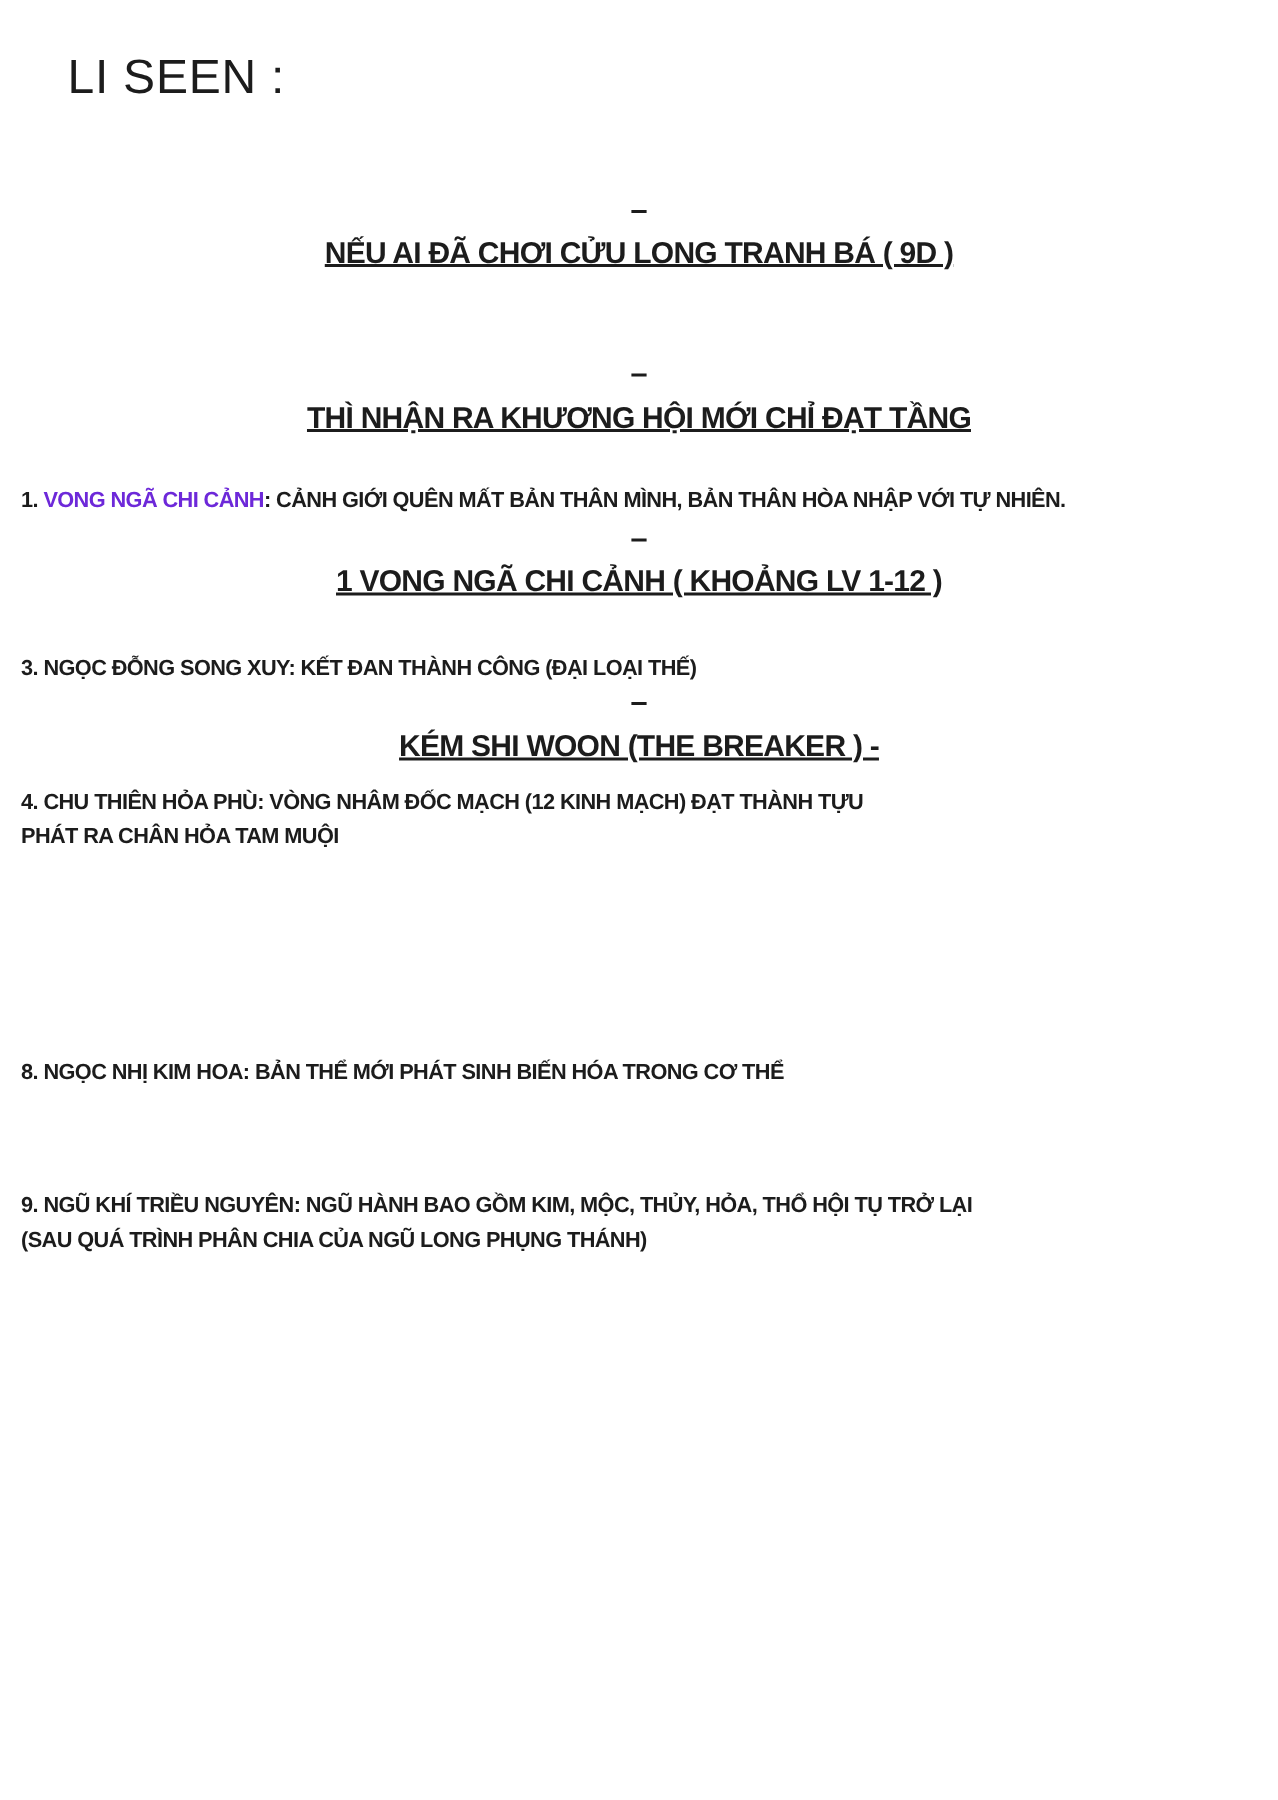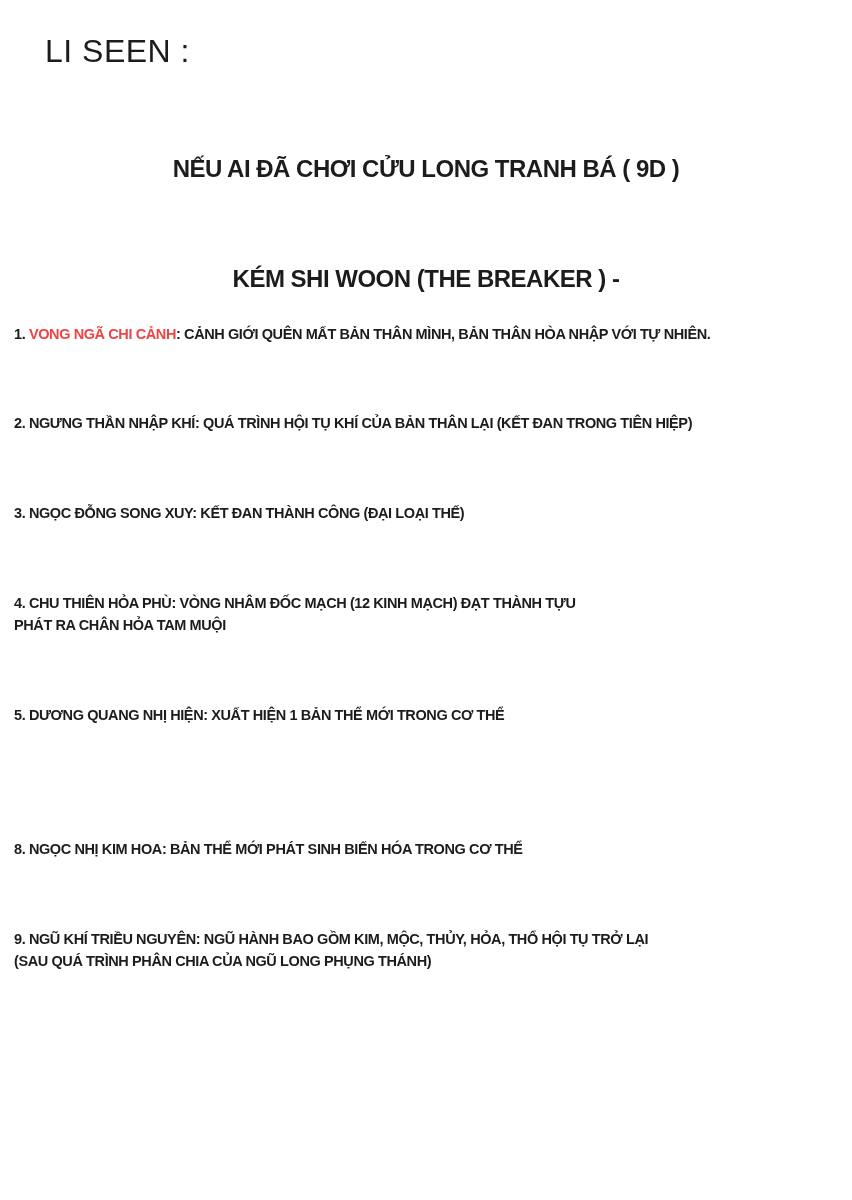--- a/index.html
+++ b/index.html
@@ -14,54 +14,55 @@
   }
   .title {
     position:absolute; left:45px; top:34px;
     font-size:32px; font-weight:400; line-height:34px;
     letter-spacing:0.5px;
     white-space:pre;
   }
   .intro {
     position:absolute; left:0; top:78px; width:852px;
     text-align:center;
-    font-size:24px; font-weight:700; line-height:36.5px;
+    font-size:20px; font-weight:700; line-height:36.5px;
     letter-spacing:-0.5px;
     white-space:pre;
+    text-decoration:underline;
   }
   .list {
     position:absolute; left:14px; top:278px; width:834px;
     font-size:14.5px; font-weight:700; line-height:22.4px;
     letter-spacing:-0.4px;
     white-space:pre;
   }
   .item { white-space:pre; }
   .num, .kw, .rest { white-space:pre; }
 </style>
 </head>
 <body>
 
 <div class="title">LI SEEN :</div>
 
 <div class="intro">
   <div>NẾU AI ĐÃ CHƠI CỬU LONG TRANH BÁ ( 9D )</div>
+  <div>THÌ NHẬN RA KHƯƠNG HỘI MỚI CHỈ ĐẠT TẦNG</div>
+  <div>1 VONG NGÃ CHI CẢNH ( KHOẢNG LV 1-12 )</div>
   <div>KÉM SHI WOON (THE BREAKER ) -</div>
 </div>
 
 <div class="list" id="stage-list">
-  <div class="item"><span class="num">1. </span><span class="kw" style="color: #ef4444;">VONG NGÃ CHI CẢNH</span><span class="rest">: CẢNH GIỚI QUÊN MẤT BẢN THÂN MÌNH, BẢN THÂN HÒA NHẬP VỚI TỰ NHIÊN.</span></div>
+  <div class="item"><span class="num">1. </span><span class="kw" style="color: #6d28d9;">VONG NGÃ CHI CẢNH</span><span class="rest">: CẢNH GIỚI QUÊN MẤT BẢN THÂN MÌNH, BẢN THÂN HÒA NHẬP VỚI TỰ NHIÊN.</span></div>
 
-  <div class="item"><span class="num">2. </span><span class="kw">NGƯNG THẦN NHẬP KHÍ</span><span class="rest">: QUÁ TRÌNH HỘI TỤ KHÍ CỦA BẢN THÂN LẠI (KẾT ĐAN TRONG TIÊN HIỆP)</span></div>
 
   <div class="item"><span class="num">3. </span><span class="kw">NGỌC ĐỖNG SONG XUY</span><span class="rest">: KẾT ĐAN THÀNH CÔNG (ĐẠI LOẠI THẾ)</span></div>
 
   <div class="item"><span class="num">4. </span><span class="kw">CHU THIÊN HỎA PHÙ</span><span class="rest">: VÒNG NHÂM ĐỐC MẠCH (12 KINH MẠCH) ĐẠT THÀNH TỰU
 PHÁT RA CHÂN HỎA TAM MUỘI</span></div>
 
-  <div class="item"><span class="num">5. </span><span class="kw">DƯƠNG QUANG NHỊ HIỆN</span><span class="rest">: XUẤT HIỆN 1 BẢN THỂ MỚI TRONG CƠ THỂ</span></div>
 
 
 
   <div class="item"><span class="num">8. </span><span class="kw">NGỌC NHỊ KIM HOA</span><span class="rest">: BẢN THỂ MỚI PHÁT SINH BIẾN HÓA TRONG CƠ THỂ</span></div>
 
   <div class="item"><span class="num">9. </span><span class="kw">NGŨ KHÍ TRIỀU NGUYÊN</span><span class="rest">: NGŨ HÀNH BAO GỒM KIM, MỘC, THỦY, HỎA, THỔ HỘI TỤ TRỞ LẠI
 (SAU QUÁ TRÌNH PHÂN CHIA CỦA NGŨ LONG PHỤNG THÁNH)</span></div>
 
   
 

